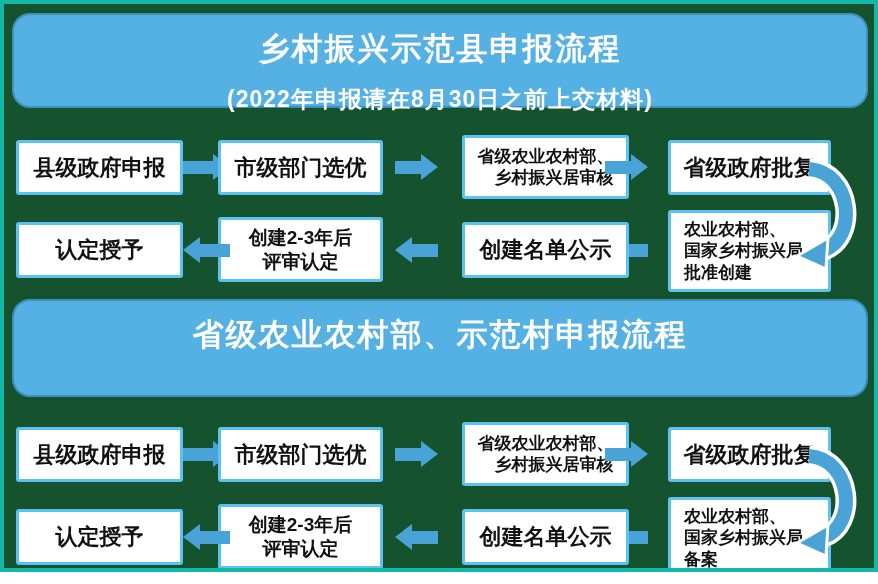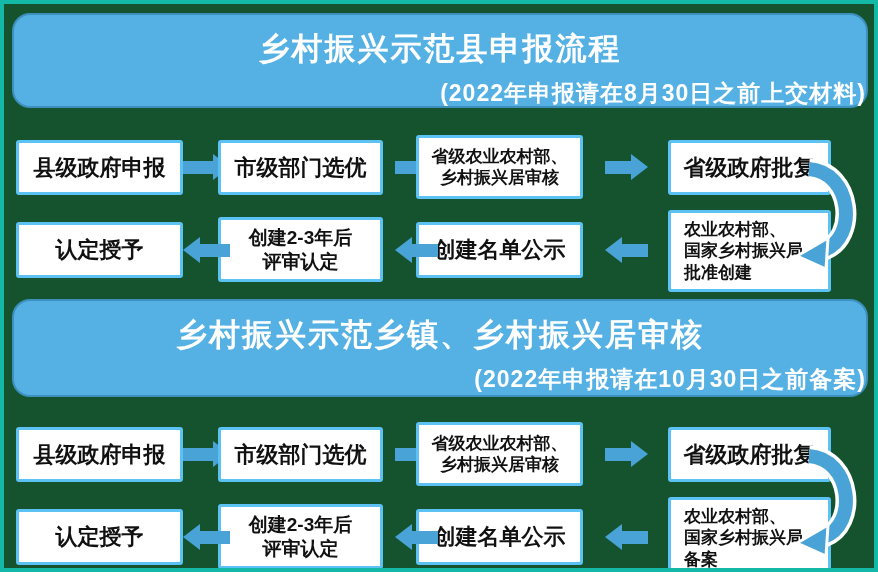--- a/index.html
+++ b/index.html
@@ -10,32 +10,32 @@
   }
   
   .banner {
     position:absolute; left:8px; width:856px; box-sizing:border-box;
     background:#55B1E3; border:2px solid #3D8FBD; border-radius:18px;
     color:#ffffff; text-align:center;
   }
   .banner-1 { top:9px;   height:95px; }
   .banner-2 { top:295px; height:98px; }
   .banner .title    { font-size:31px; font-weight:bold; margin-top:13px; letter-spacing:2px; }
-  .banner .subtitle { font-size:23px; font-weight:bold; margin-top:8px;  letter-spacing:1px;text-align:right; }
+  .banner .subtitle { font-size:23px; font-weight:bold; margin-top:14px;  letter-spacing:1px; }
   
   .node {
     position:absolute; box-sizing:border-box; background:#ffffff;
     border:3px solid #5CC1F3; border-radius:3px;
     display:flex; align-items:center; justify-content:center;
     font-weight:bold; color:#111111; text-align:center;
     white-space:pre-line; line-height:1.25;
   }
   .c1 { left:12px;  width:167px; }
   .c2 { left:214px; width:165px; }
-  .c3 { left:412px; width:167px; }
+  .c3 { left:458px; width:167px;text-align:right; }
   .c4 { left:664px; width:163px; }
   
   .n-f1   { top:136px; height:55px; font-size:22px; }
   .n-f1t  { top:131px; height:64px; font-size:17px; }
   .n-b1-3 { top:206px; height:82px; font-size:17px; justify-content:flex-start; text-align:left; padding-left:13px; }
   .n-b1-1 { top:218px; height:56px; font-size:22px; }
   .n-b1-2 { top:213px; height:65px; font-size:19px; }
   
   .n-f2   { top:423px; height:55px; font-size:22px; }
   .n-f2t  { top:418px; height:64px; font-size:17px; }
@@ -108,22 +108,21 @@
     </div>
   <div class="node c1 n-b1-1">认定授予</div>
 
   <svg class="curve cv1" viewBox="0 0 72 118">
     <path d="M 17 13 C 60 16, 66 82, 32 94" fill="none" stroke="#ffffff" stroke-width="21"></path>
     <path d="M 17 13 C 60 16, 66 82, 32 94" fill="none" stroke="#49A3D6" stroke-width="14"></path>
     <polygon points="5,100 36,82 34,113" fill="#49A3D6" stroke="#ffffff" stroke-width="3"></polygon>
   </svg>
 
   <div class="banner banner-2">
-    <div class="title">乡村振兴示范乡镇、乡村振兴居审核</div>
-    <div class="subtitle">(2022年申报请在10月30日之前备案)</div>
+    <div class="title">省级农业农村部、示范村申报流程</div>
   </div>
 
   <div class="node c1 n-f2">县级政府申报</div>
   <div class="arrow fwd g1 ar3">
       <div class="shaft"></div>
       <div class="head"></div>
     </div>
   <div class="node c2 n-f2">市级部门选优</div>
   <div class="arrow fwd g2 ar3">
       <div class="shaft"></div>

